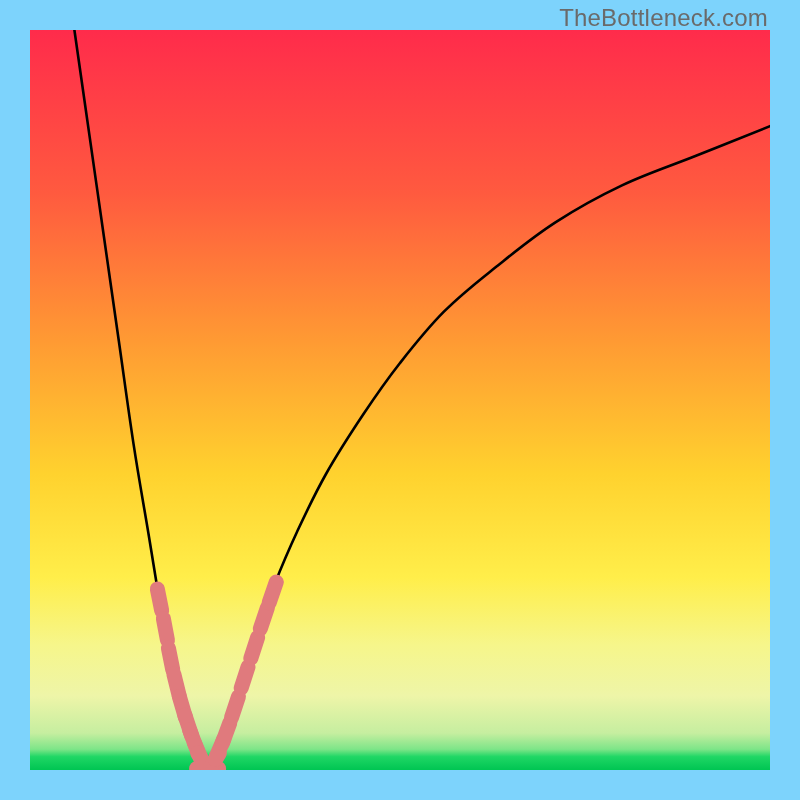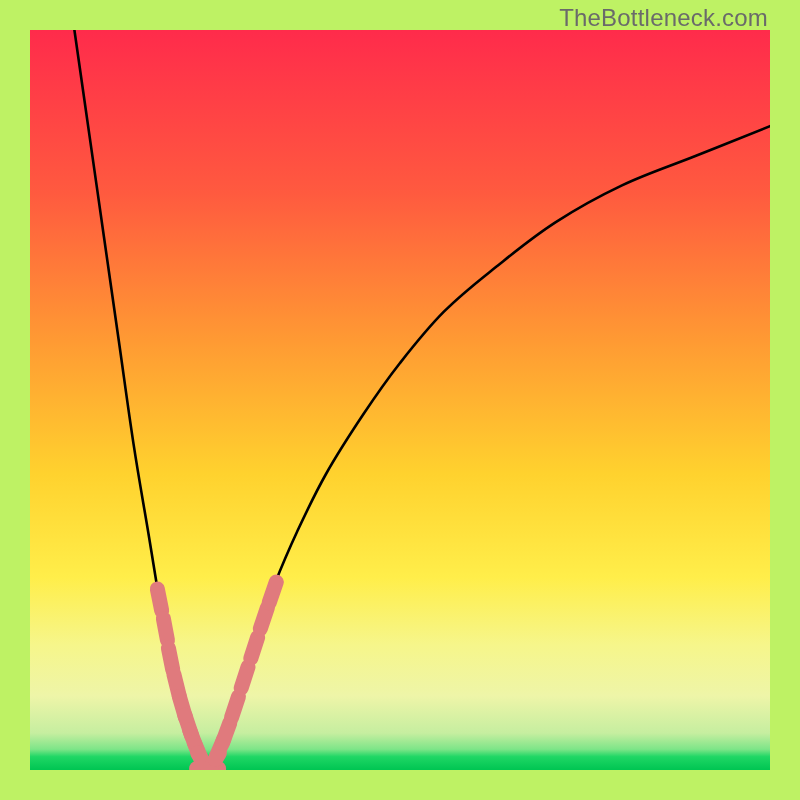--- a/index.html
+++ b/index.html
@@ -8,21 +8,21 @@
     width: 800px;
     height: 800px;
     overflow: hidden;
     background: #000;
     font-family: Arial, Helvetica, sans-serif;
   }
   .frame {
     position: absolute;
     top: 0; left: 0;
     width: 800px; height: 800px;
-    background: #bef264;
+    background: #7dd3fc;
   }
   .plot {
     position: absolute;
     top: 30px;
     left: 30px;
     width: 740px;
     height: 740px;
     overflow: hidden;
   }
   .gradient {

